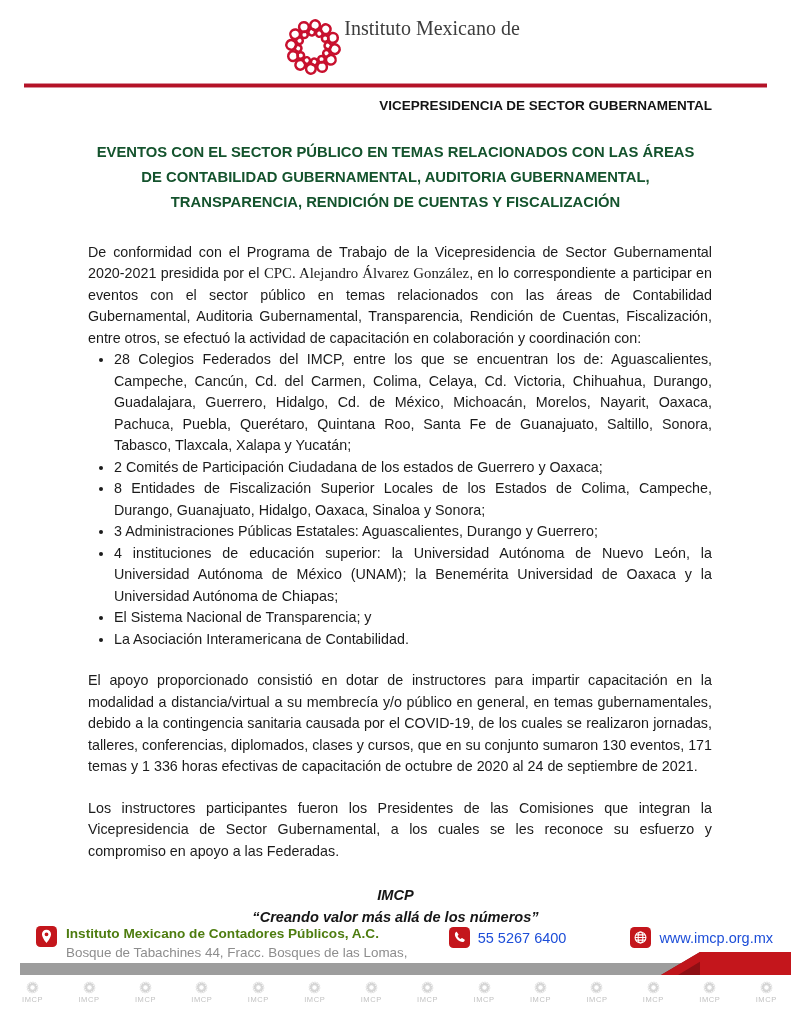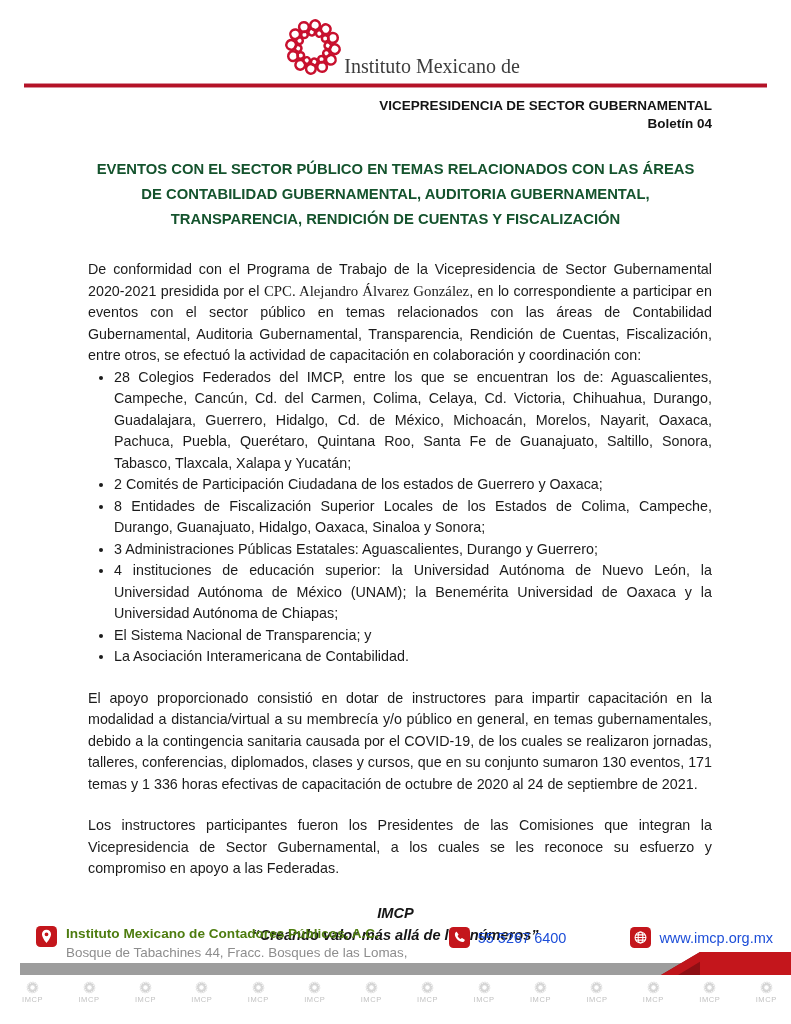--- a/index.html
+++ b/index.html
@@ -2,21 +2,21 @@
 <html><head>
 <meta charset="utf-8">
 <style>
   html,body{margin:0;padding:0;}
   body{
     width:791px;height:1024px;position:relative;overflow:hidden;
     background:#ffffff;color:#1b1b1b;
     font-family:"Liberation Sans",sans-serif;
   }
   
-  .masthead{padding-top:16px;display:flex;justify-content:center;align-items:flex-end;padding-left:11px;}
+  .masthead{padding-top:16px;display:flex;justify-content:center;align-items:flex-start;padding-left:11px;}
   .logo-ring{stroke:#c8102e;fill:none;}
   .logo-text{font-family:"Liberation Serif","DejaVu Serif",serif;color:#3d3d3d;font-size:20px;line-height:24px;}
   .logo-text .l2{font-weight:bold;color:#383838;}
   .rule{margin:5px 24px 0 24px;height:3px;background:#b41327;border-top:1px solid #d98d9b;border-bottom:1px solid #d98d9b;}
   
   .head-right{margin:9px 79px 0 0;text-align:right;font-weight:bold;font-size:13.5px;line-height:17.5px;color:#141414;}
   
   .doc-title{margin:25px auto 0 auto;width:640px;text-align:center;font-weight:bold;font-size:14.8px;line-height:25px;color:#14532d;}
   .doc-title div{white-space:nowrap;}
   
@@ -134,21 +134,20 @@
     </svg>
   <div class="logo-text">
     <div class="l1">Instituto Mexicano de</div>
   </div>
 </div>
 
 <div class="rule"></div>
 
 <div class="head-right">
   <div>VICEPRESIDENCIA DE SECTOR GUBERNAMENTAL</div>
-  <div>Boletín 04</div>
 </div>
 
 <div class="doc-title">
   <div>EVENTOS CON EL SECTOR PÚBLICO EN TEMAS RELACIONADOS CON LAS ÁREAS</div>
   <div>DE CONTABILIDAD GUBERNAMENTAL, AUDITORIA GUBERNAMENTAL,</div>
   <div>TRANSPARENCIA, RENDICIÓN DE CUENTAS Y FISCALIZACIÓN</div>
 </div>
 
 <div class="body-copy">
   <p><span>De conformidad con el Programa de Trabajo de la Vicepresidencia de Sector Gubernamental 2020-2021 presidida por el </span><span class="serif-name">CPC. Alejandro Álvarez González</span><span>, en lo correspondiente a participar en eventos con el sector público en temas relacionados con las áreas de Contabilidad Gubernamental, Auditoria Gubernamental, Transparencia, Rendición de Cuentas, Fiscalización, entre otros, se efectuó la actividad de capacitación en colaboración y coordinación con:</span></p>

